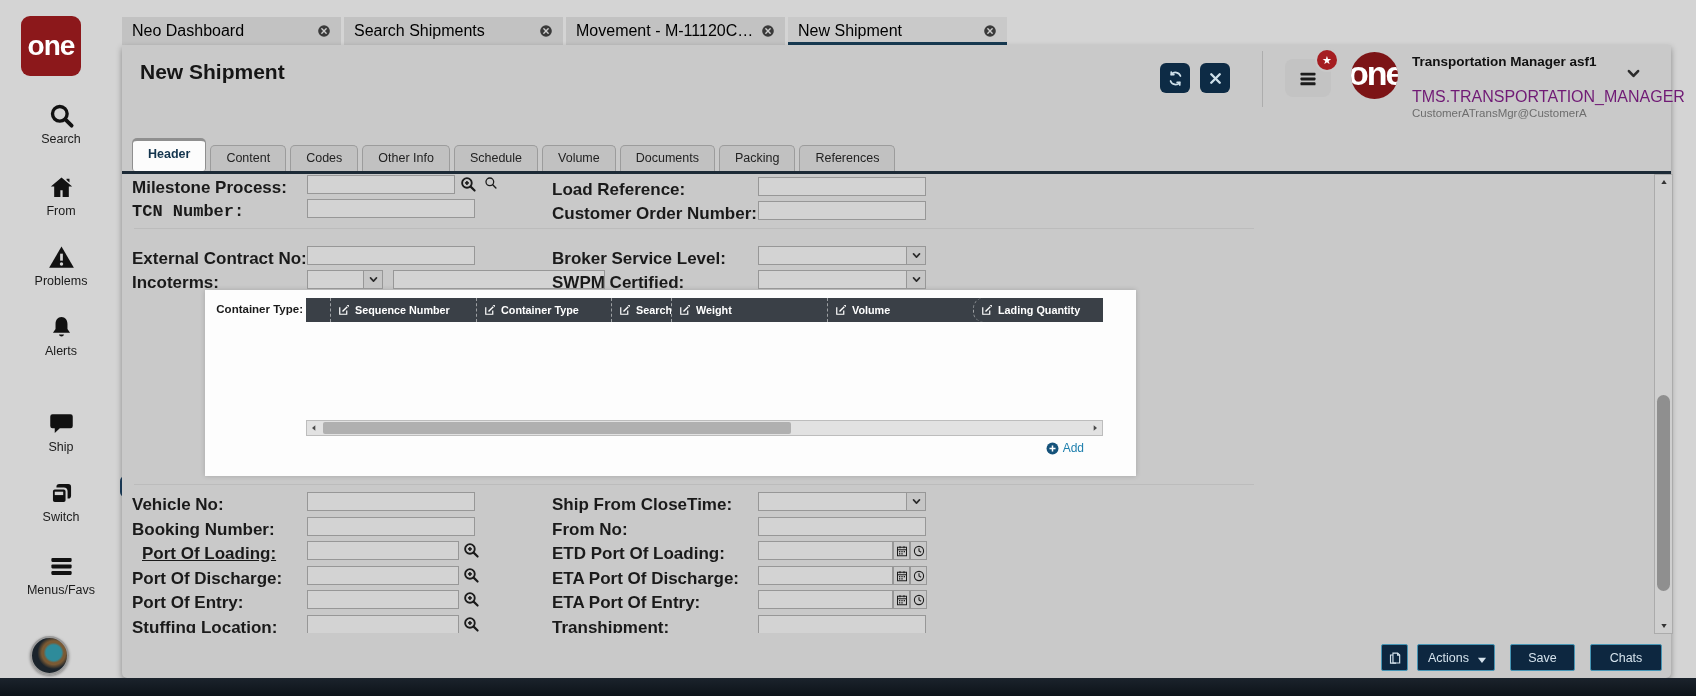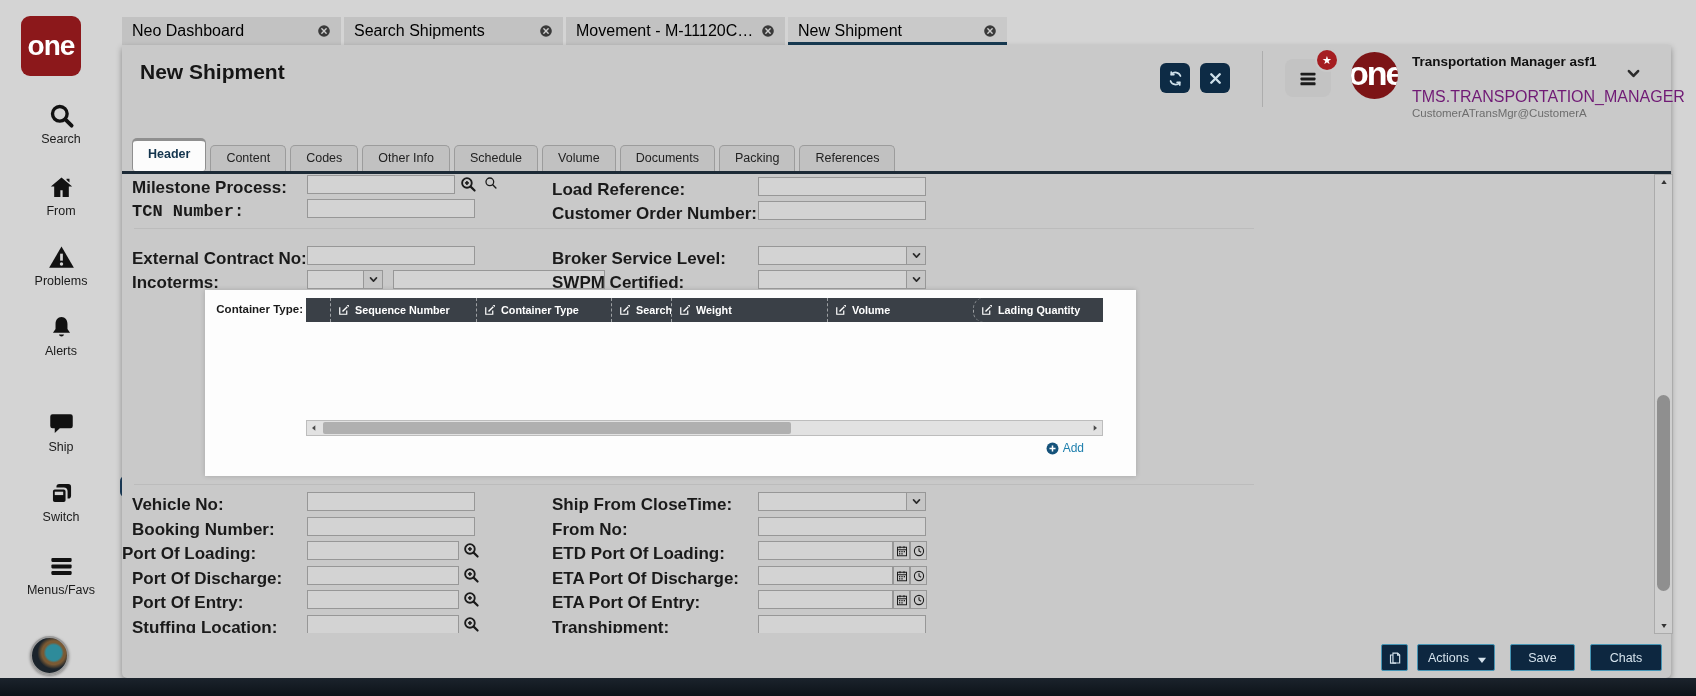--- a/index.html
+++ b/index.html
@@ -456,21 +456,21 @@
           <div class="selbtn">
             <svg viewBox="0 0 24 24" fill="none" stroke="#2b2b2b" stroke-width="3.6" stroke-linecap="round" stroke-linejoin="round">
               <path d="M5.5 8.5l6.5 7 6.5-7"></path>
             </svg>
           </div>
         </div>
         <div class="flabel" style="left: 10px; width: 171px; top: 321px;">Vehicle No:</div>
         <input class="inp" type="text" style="left: 185px; width: 168px; top: 318px;">
         <div class="flabel" style="left: 10px; width: 171px; top: 346px;">Booking Number:</div>
         <input class="inp" type="text" style="left: 185px; width: 168px; top: 343px;">
-        <div class="flabel" style="left: 0; width: 171px; top: 370px;">Port Of Loading:</div>
+        <div class="flabel" style="left: 20px; width: 171px; top: 370px; text-decoration: underline;">Port Of Loading:</div>
         <input class="inp" type="text" style="left: 185px; width: 152px; top: 367px;">
         <div class="fieldicon" style="left: 341px; top: 368px; width: 17px; height: 17px;">
           <svg viewBox="0 0 24 24">
             <circle cx="9.8" cy="9.8" r="6.8" fill="none" stroke="currentColor" stroke-width="2.6"></circle>
             <line x1="9.8" y1="7" x2="9.8" y2="12.6" stroke="currentColor" stroke-width="2.2"></line>
             <line x1="7" y1="9.8" x2="12.6" y2="9.8" stroke="currentColor" stroke-width="2.2"></line>
             <line x1="15" y1="15" x2="20.6" y2="20.6" stroke="currentColor" stroke-width="3" stroke-linecap="round"></line>
           </svg>
         </div>
         <div class="flabel" style="left: 10px; width: 171px; top: 395px;">Port Of Discharge:</div>

